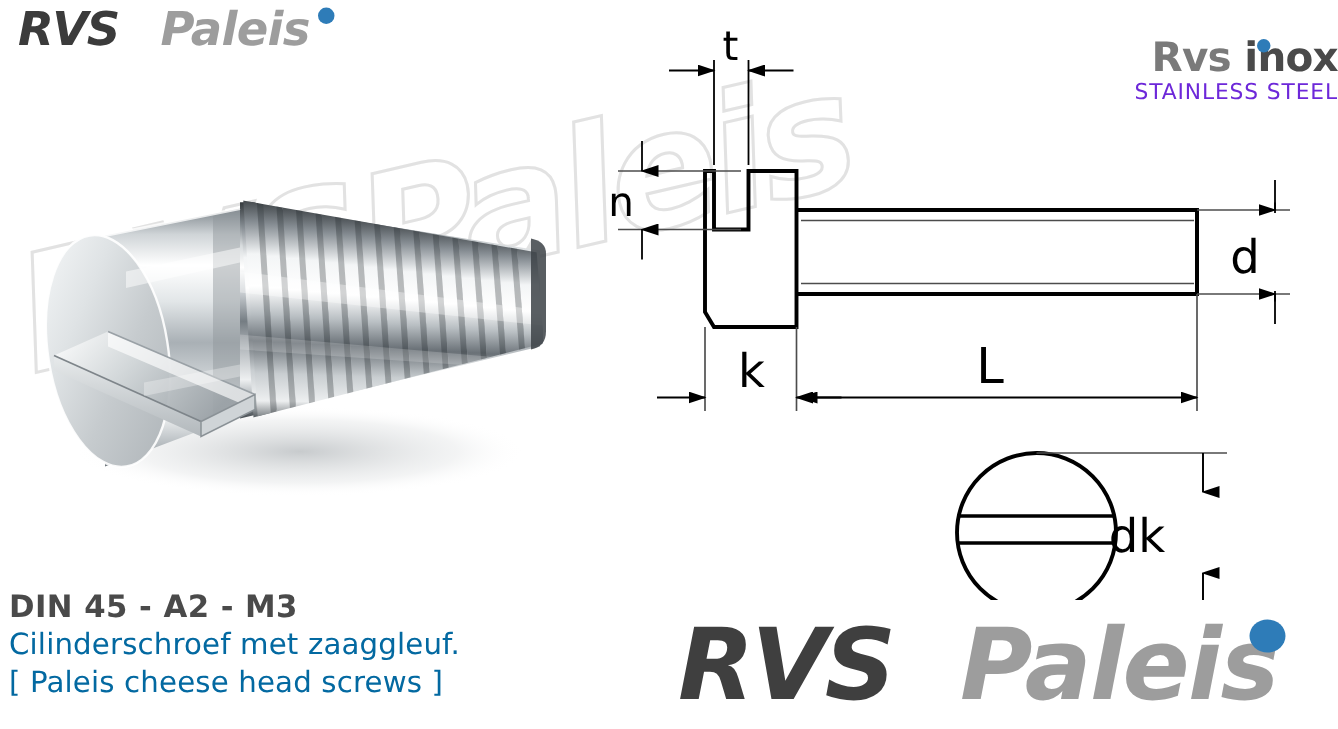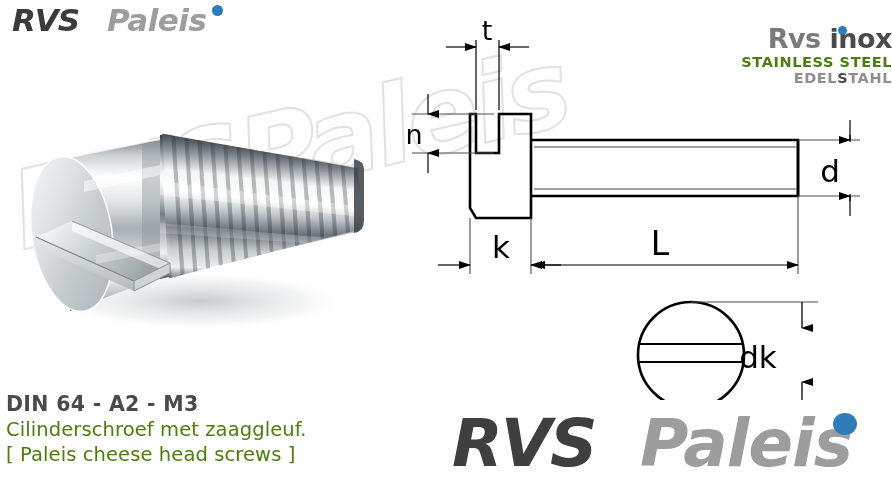--- a/index.html
+++ b/index.html
@@ -33,37 +33,37 @@
     font-size:27px;font-weight:bold;color:#6f6f6f;line-height:28px;
     letter-spacing:-0.5px;white-space:nowrap;
   }
   #inox-logo .line1 .rvs{color:#7a7a7a;}
   #inox-logo .line1 .inox{color:#4a4a4a;position:relative;}
   #inox-logo .bluedot{
     position:absolute;right:45px;top:1px;width:9px;height:9px;border-radius:50%;
     background:#2e7cb8;
   }
   #inox-logo .line2{
-    font-size:14.5px;font-weight:bold;color:#4d7c0f;line-height:16px;
+    font-size:14.5px;font-weight:normal;color:#6d28d9;line-height:16px;
     letter-spacing:0.6px;margin-top:1px;white-space:nowrap;
   }
   #inox-logo .line3{
     font-size:14.5px;font-weight:bold;color:#8f8f8f;line-height:16px;
     letter-spacing:0.6px;white-space:nowrap;
   }
   #inox-logo .line3 .dark{color:#4a4a4a;}
 
   
   #spec{position:absolute;left:6px;top:392px;width:430px;}
   #spec .title{
     font-size:20.5px;font-weight:bold;color:#4a4a4a;letter-spacing:0.3px;
     line-height:25px;
   }
   #spec .sub{
-    font-size:19.5px;color:#4d7c0f;line-height:25px;letter-spacing:0.1px;
+    font-size:19.5px;color:#0369a1;line-height:25px;letter-spacing:0.1px;
   }
 
   
   #brand-bottom{position:absolute;left:452px;top:405px;width:440px;height:78px;}
   #brand-bottom .rvs{
     position:absolute;left:0px;top:0px;
     font-size:66px;font-weight:bold;font-style:italic;color:#3f3f3f;
     letter-spacing:-2px;font-family:"DejaVu Sans",sans-serif;
   }
   #brand-bottom .paleis{
@@ -110,21 +110,20 @@
     <span class="paleis">Paleis</span>
     <span class="dot"></span>
   </div>
 
   <div id="inox-logo">
     <div class="line1">
       <span class="rvs">Rvs</span><span>&nbsp;</span><span class="inox">inox</span>
       <span class="bluedot"></span>
     </div>
     <div class="line2">STAINLESS STEEL</div>
-    <div class="line3"><span>EDEL</span><span class="dark">S</span><span>TAHL</span></div>
   </div>
 
   <div id="photo">
     <svg width="400" height="270" viewBox="0 0 400 270">
       <defs>
 
         <linearGradient id="shaftGrad" x1="0" y1="0" x2="0" y2="1">
           <stop offset="0%" stop-color="#2f3438"></stop>
           <stop offset="8%" stop-color="#6e767c"></stop>
           <stop offset="20%" stop-color="#d8dcde"></stop>
@@ -366,21 +365,21 @@
         <line x1="293" y1="292" x2="420" y2="292" stroke="#4c4c4c" stroke-width="1.1"></line>
         <line x1="293" y1="398" x2="420" y2="398" stroke="#4c4c4c" stroke-width="1.1"></line>
         <line x1="404" y1="292" x2="404" y2="318" stroke="#000" stroke-width="1.3" marker-end="url(#arrD)"></line>
         <line x1="404" y1="398" x2="404" y2="372" stroke="#000" stroke-width="1.3" marker-end="url(#arrU)"></line>
         <text x="360" y="358" font-family="DejaVu Sans, sans-serif" font-size="31" fill="#000" text-anchor="middle">dk</text>
       </g>
     </svg>
   </div>
 
   <div id="spec">
-    <div class="title">DIN 64 - A2 - M3</div>
+    <div class="title">DIN 45 - A2 - M3</div>
     <div class="sub">Cilinderschroef met zaaggleuf.</div>
     <div class="sub">[ Paleis cheese head screws  ]</div>
   </div>
 
   <div id="brand-bottom">
     <span class="rvs">RVS</span>
     <span class="paleis">Paleis</span>
     <span class="dot"></span>
   </div>
 

